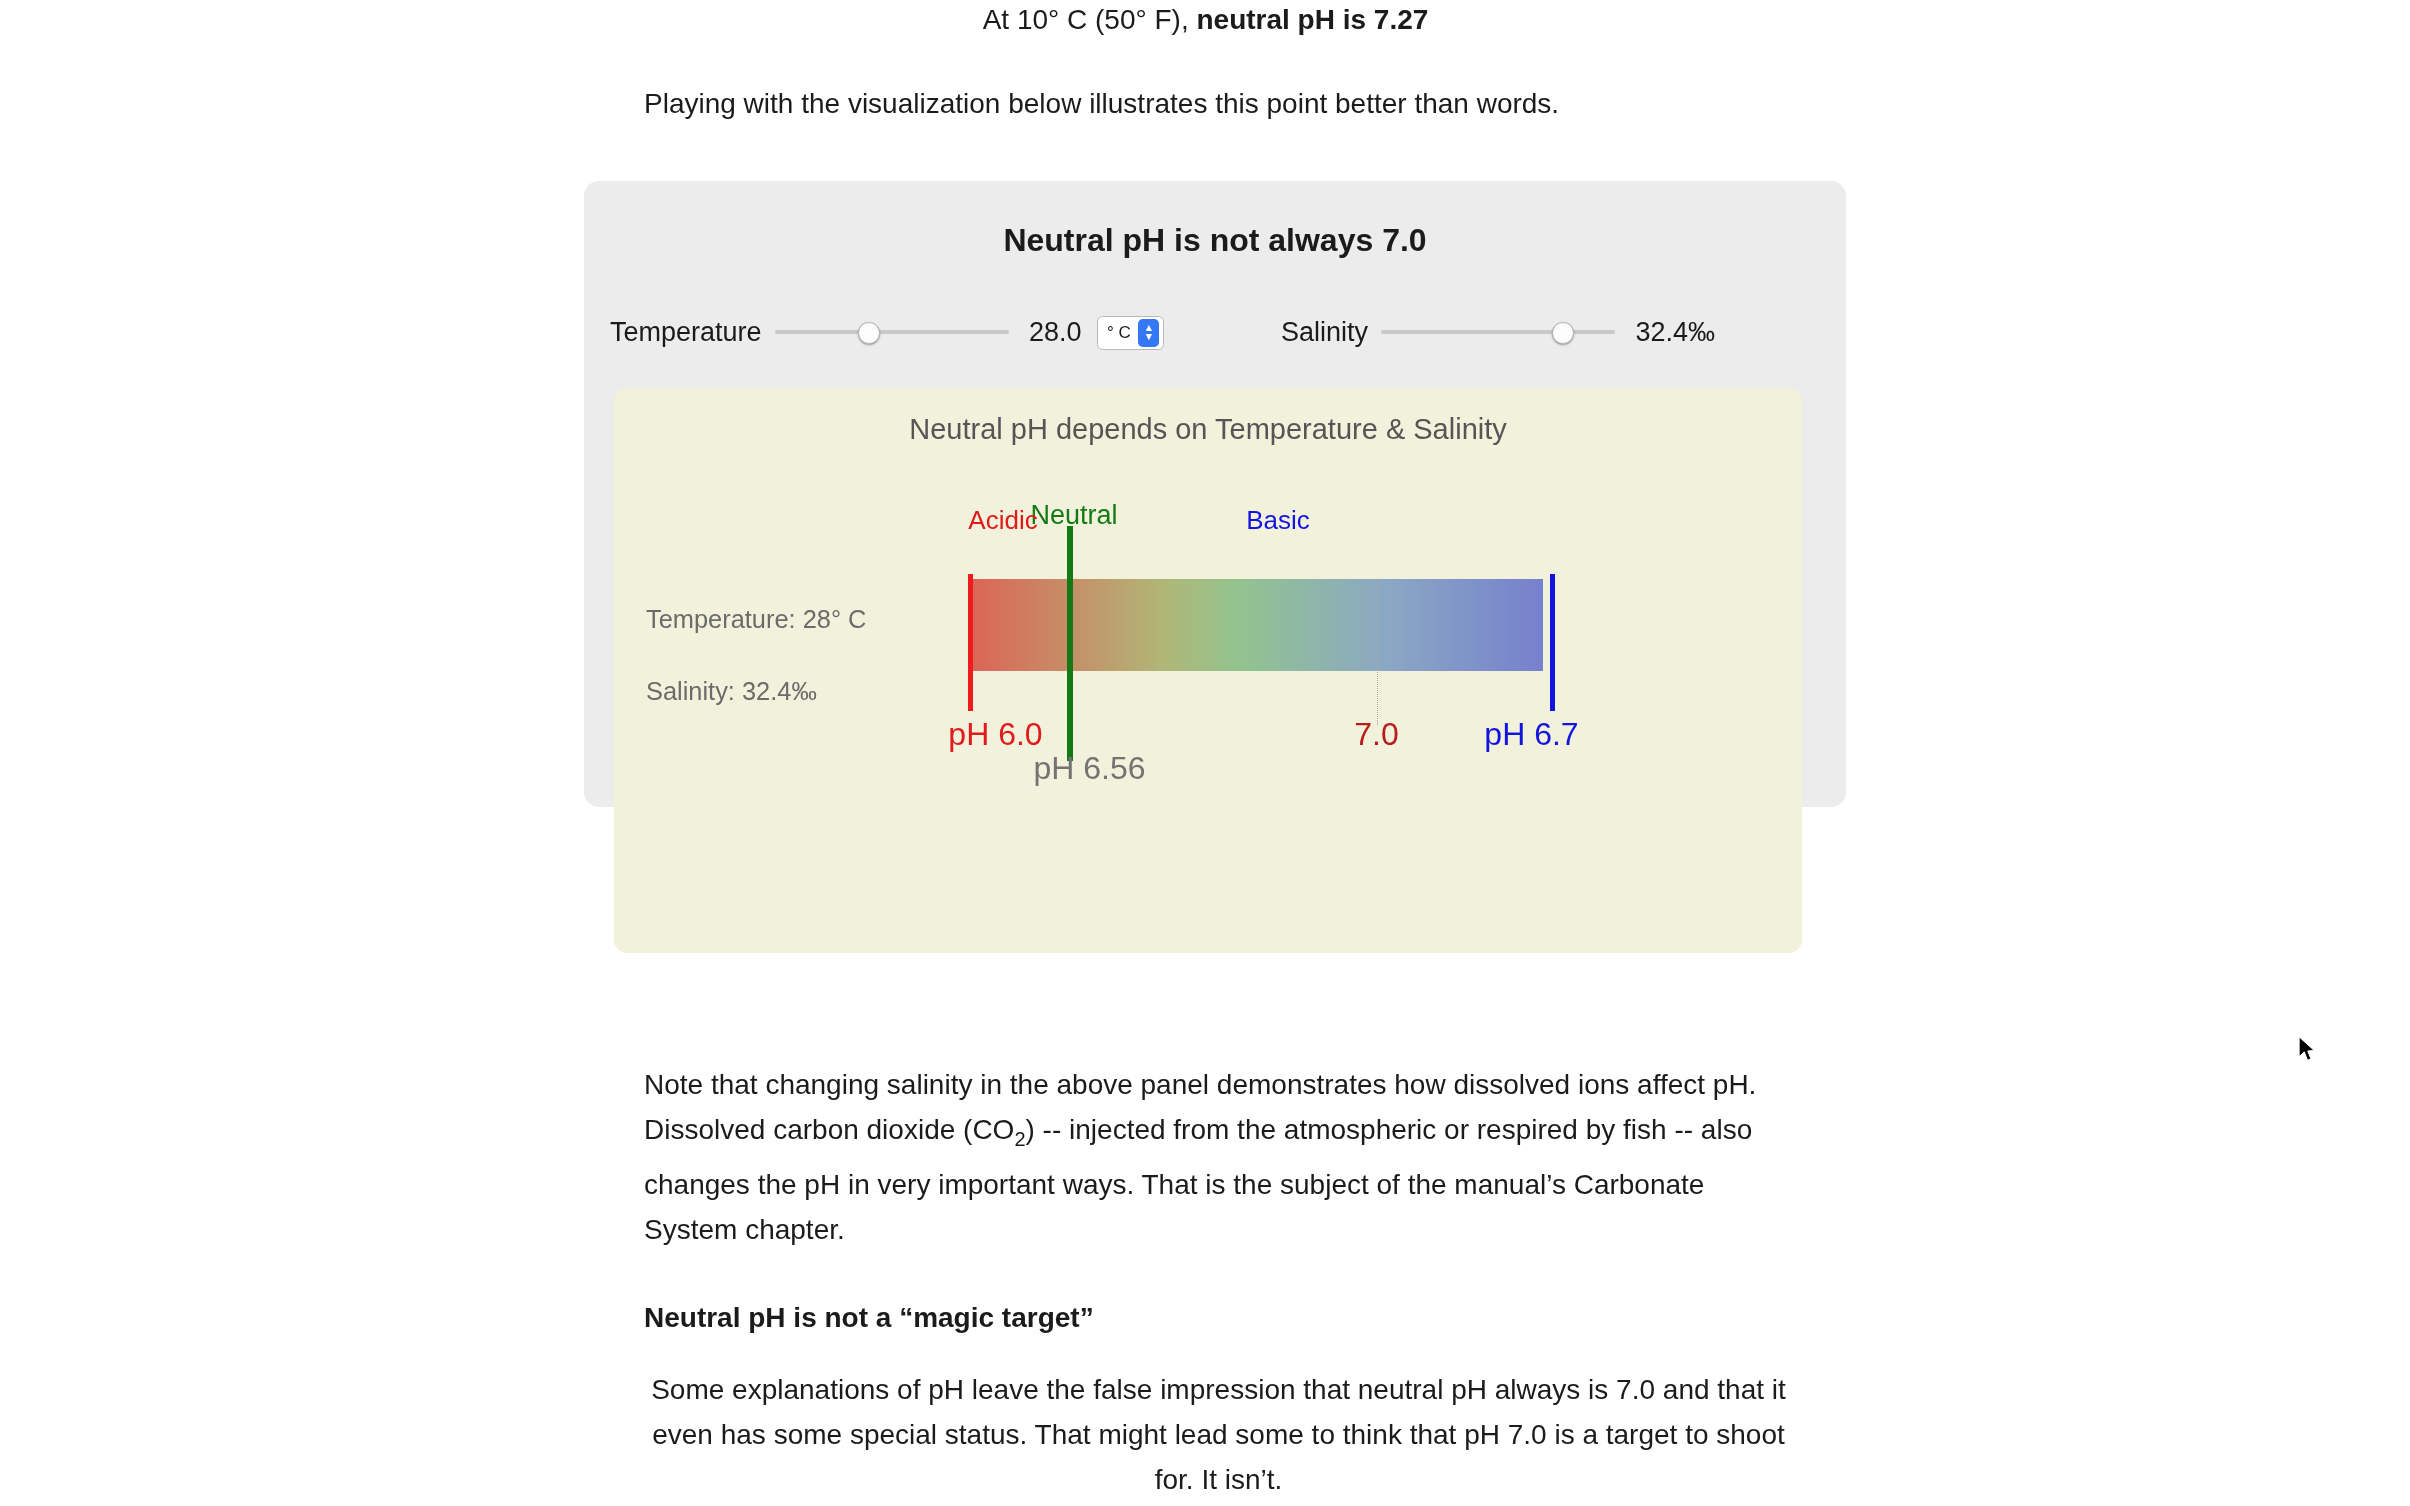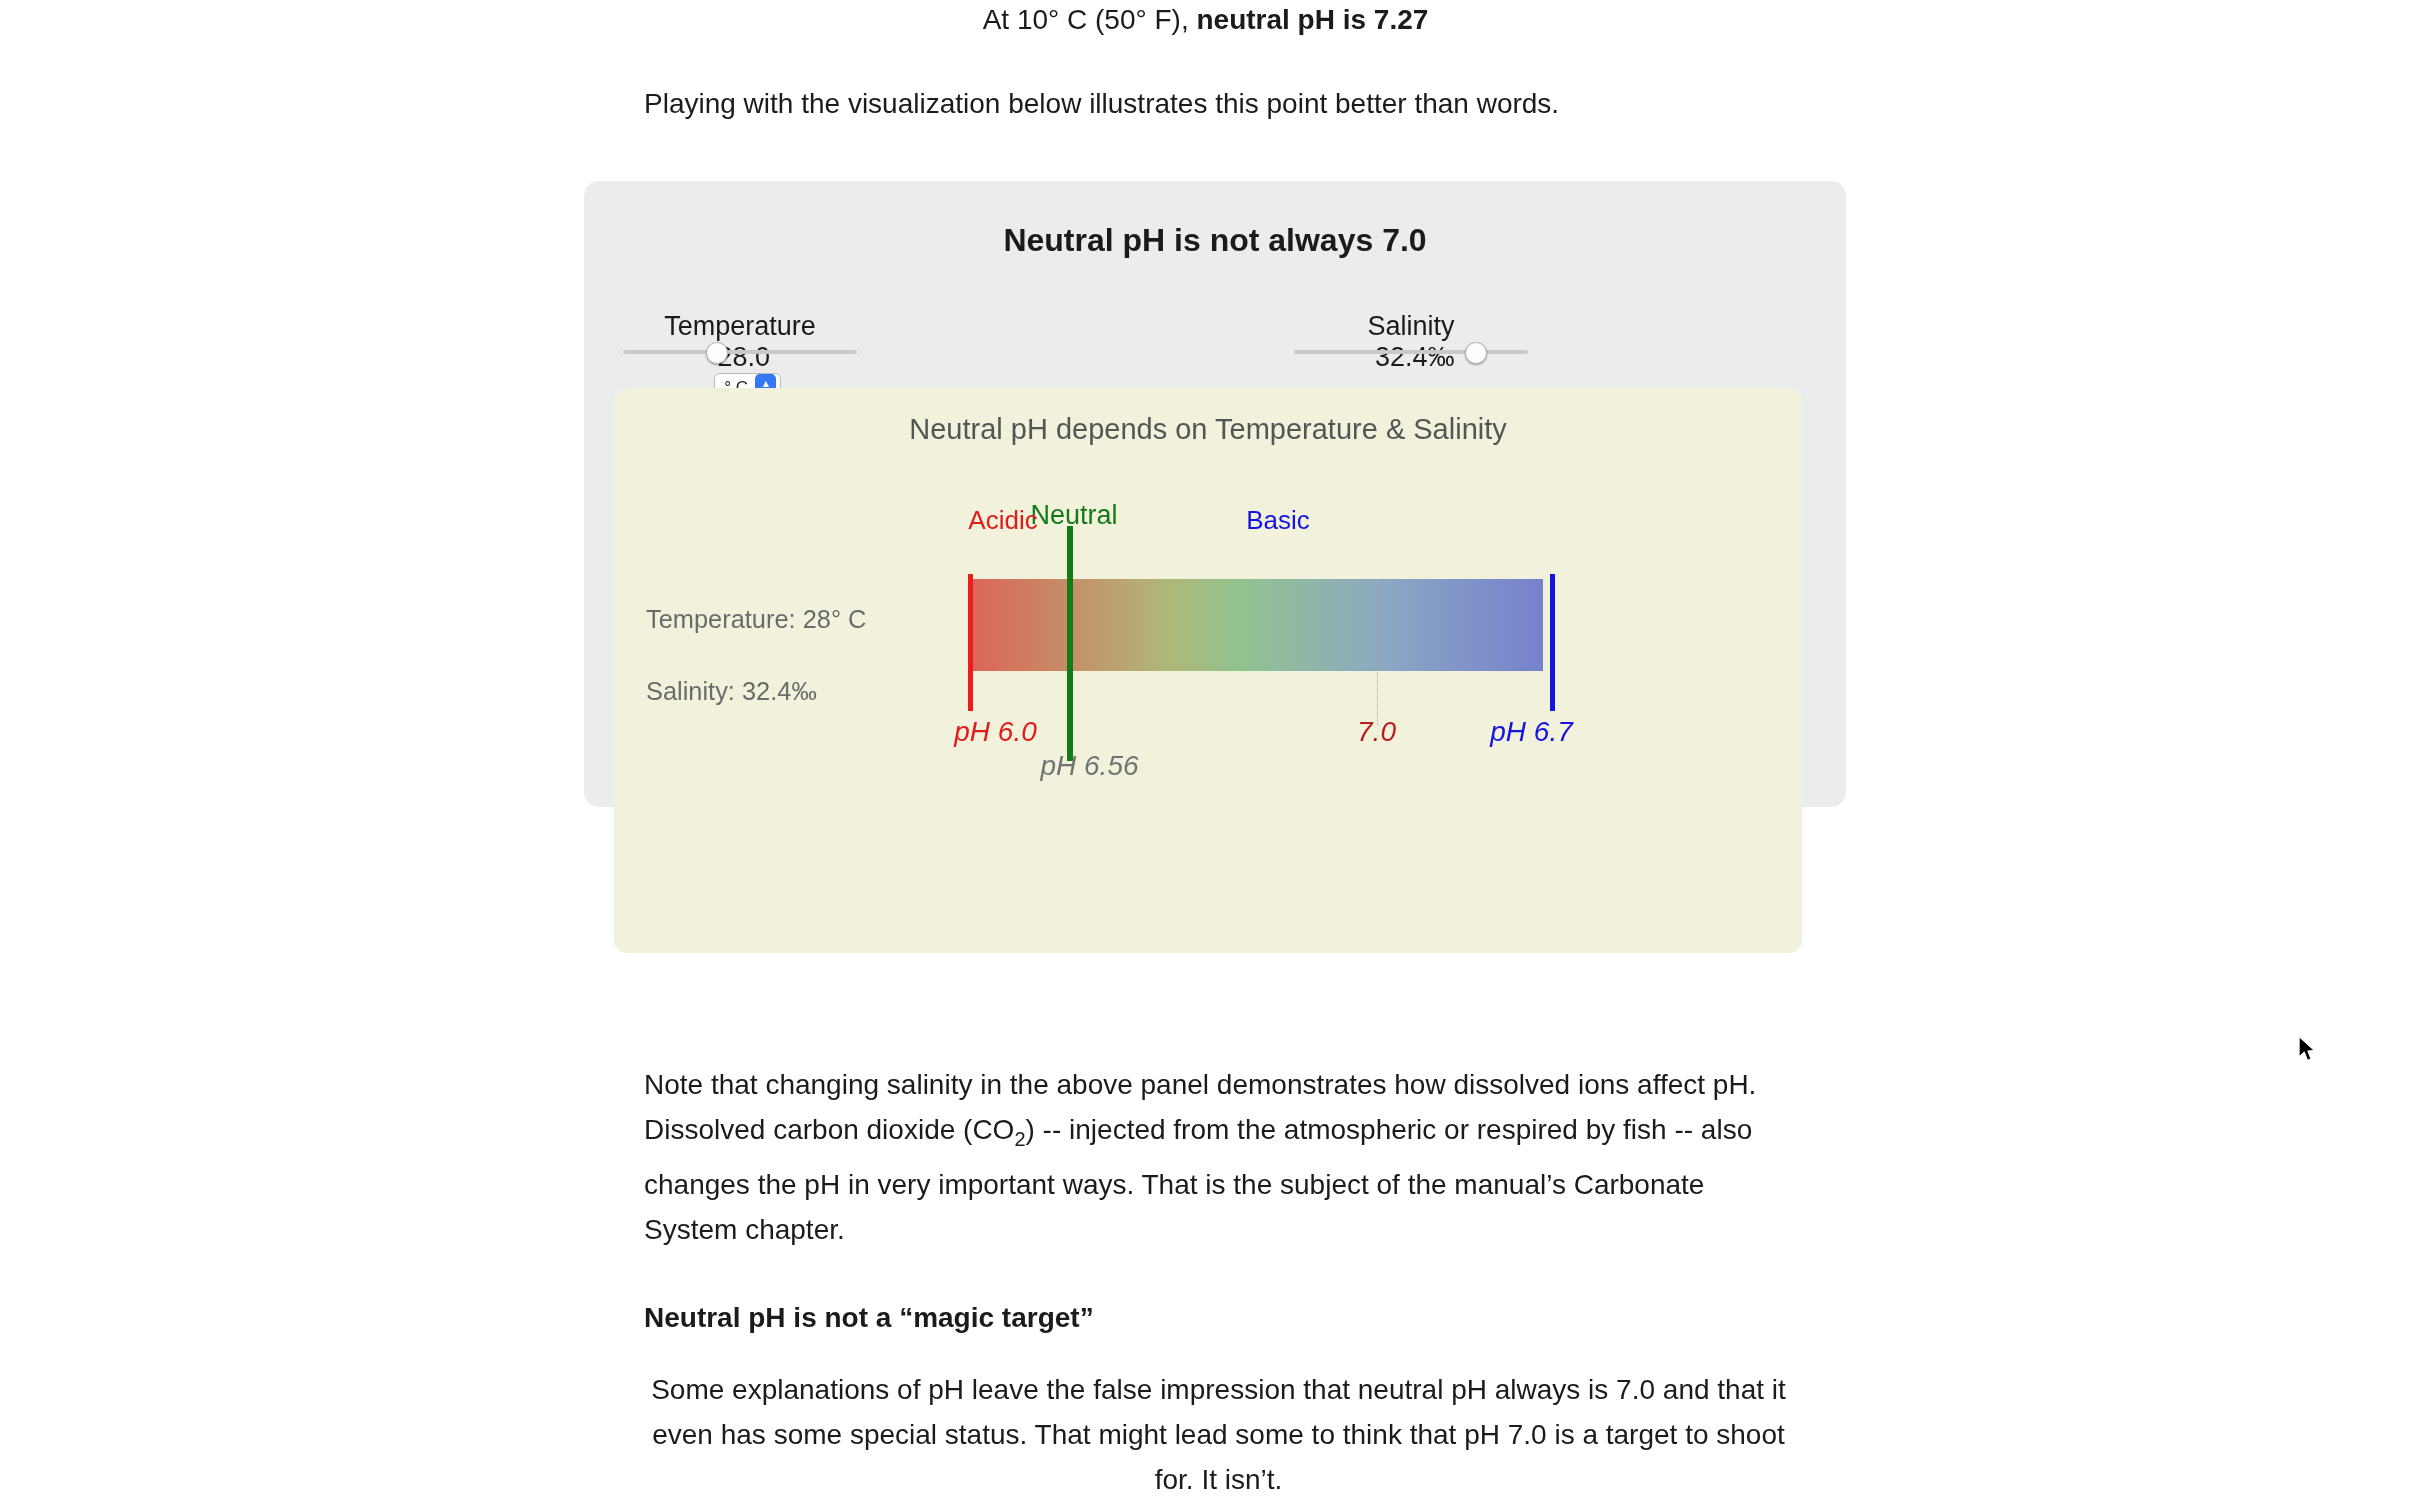--- a/index.html
+++ b/index.html
@@ -68,21 +68,20 @@
     top: 311px;
     left: 584px;
     width: 1262px;
     height: 43px;
   }
   .ctl {
     position: absolute;
     display: flex;
     align-items: center;
     height: 43px;
-    flex-direction: column;
   }
   .ctl-label {
     font-size: 27px;
     color: #1b1b1b;
   }
   .slider {
     position: relative;
     width: 234px;
     height: 21px;
     margin: 0 13px;
@@ -196,21 +195,21 @@
     width: 0;
     border-left: 1.9px dotted #a8a8a0;
     background: none;
   }
 
   .lbl { position: absolute; font-size: 26px; }
   .lbl-neutral { color: #137a16; top: 85px; left: 394px; width: 132px; text-align: center; font-size: 27px; margin-top: 27px; }
   .lbl-acidic  { color: #e01b1b; top: 117px; left: 328px; width: 122px; text-align: center; }
   .lbl-basic   { color: #1414e0; top: 117px; left: 603px; width: 122px; text-align: center; }
 
-  .tick-lbl { position: absolute; font-size: 28px; font-style: italic; }
+  .tick-lbl { position: absolute; font-size: 32px; }
   .tick-red   { color: #e01b1b; top: 328px; left: 311px; width: 141px; text-align: center; }
   .tick-green { color: #737373; top: 362px; left: 386px; width: 179px; text-align: center; }
   .tick-grey  { color: #b91c1c; top: 328px; left: 706px; width: 113px; text-align: center; }
   .tick-blue  { color: #1414e0; top: 328px; left: 659px; width: 141px; text-align: center; left: 847px;}
 
   
   .cursor {
     position: absolute;
     left: 2298px;
     top: 1036px;

